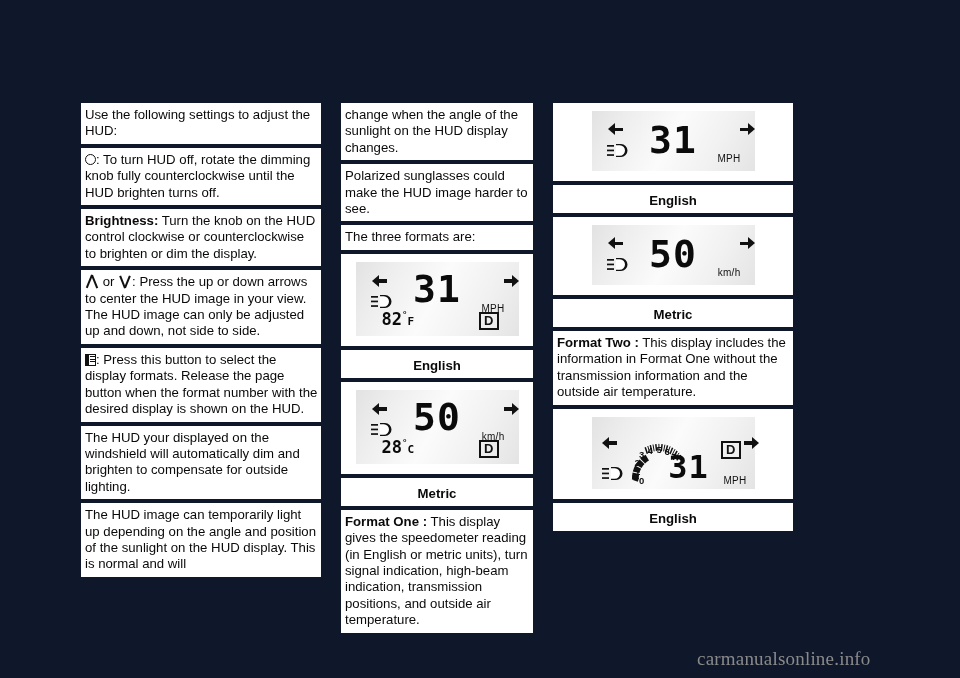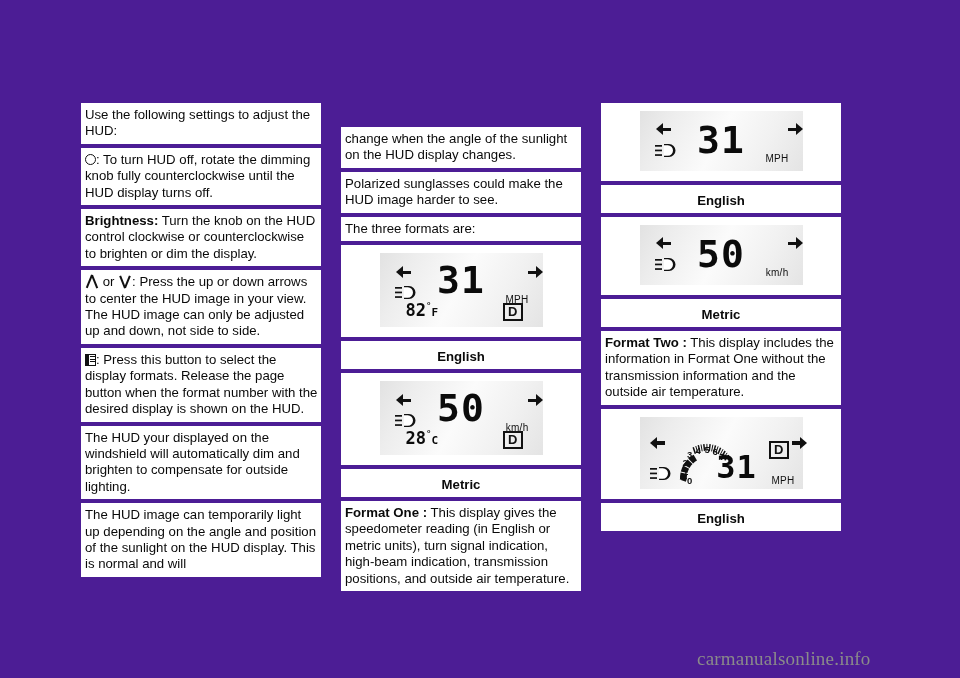--- a/index.html
+++ b/index.html
@@ -9,40 +9,40 @@
     width: 960px;
     height: 678px;
     overflow: hidden;
     font-family: "Liberation Sans", sans-serif;
   }
 
   .page {
     position: relative;
     width: 960px;
     height: 678px;
-    background: #4c1d95;
+    background: #0f172a;
   }
 
   
   .columns {
     position: absolute;
     left: 81px;
     top: 103px;
     width: 760px;
     display: flex;
     gap: 20px;
     align-items: flex-start;
   }
   .col {
     width: 240px;
     display: flex;
     flex-direction: column;
     gap: 4px;
   }
-  .col.c2 { width: 240px; margin-top: 24px; }
+  .col.c2 { width: 192px; }
   .col.c3 { width: 240px; }
 
   
   .block {
     background: #ffffff;
     color: #0a0a0a;
     padding: 4px 3px 4px 4px;
     font-size: 13.2px;
     line-height: 16.4px;
     box-sizing: border-box;
@@ -286,21 +286,21 @@
 
   <div class="columns">
 
     <div class="col c1">
 
       <div class="block">
         <p>Use the following settings to adjust the HUD:</p>
       </div>
 
       <div class="block">
-        <p><span class="sym sym-circle"></span><span>: To turn HUD off, rotate the dimming knob fully counterclockwise until the HUD display turns off.</span></p>
+        <p><span class="sym sym-circle"></span><span>: To turn HUD off, rotate the dimming knob fully counterclockwise until the HUD brighten turns off.</span></p>
       </div>
 
       <div class="block">
         <p><span class="bold">Brightness:</span><span> Turn the knob on the HUD control clockwise or counterclockwise to brighten or dim the display.</span></p>
       </div>
 
       <div class="block">
         <p><span class="sym sym-up"></span><span> or </span><span class="sym sym-down"></span><span>: Press the up or down arrows to center the HUD image in your view. The HUD image can only be adjusted up and down, not side to side.</span></p>
       </div>
 

